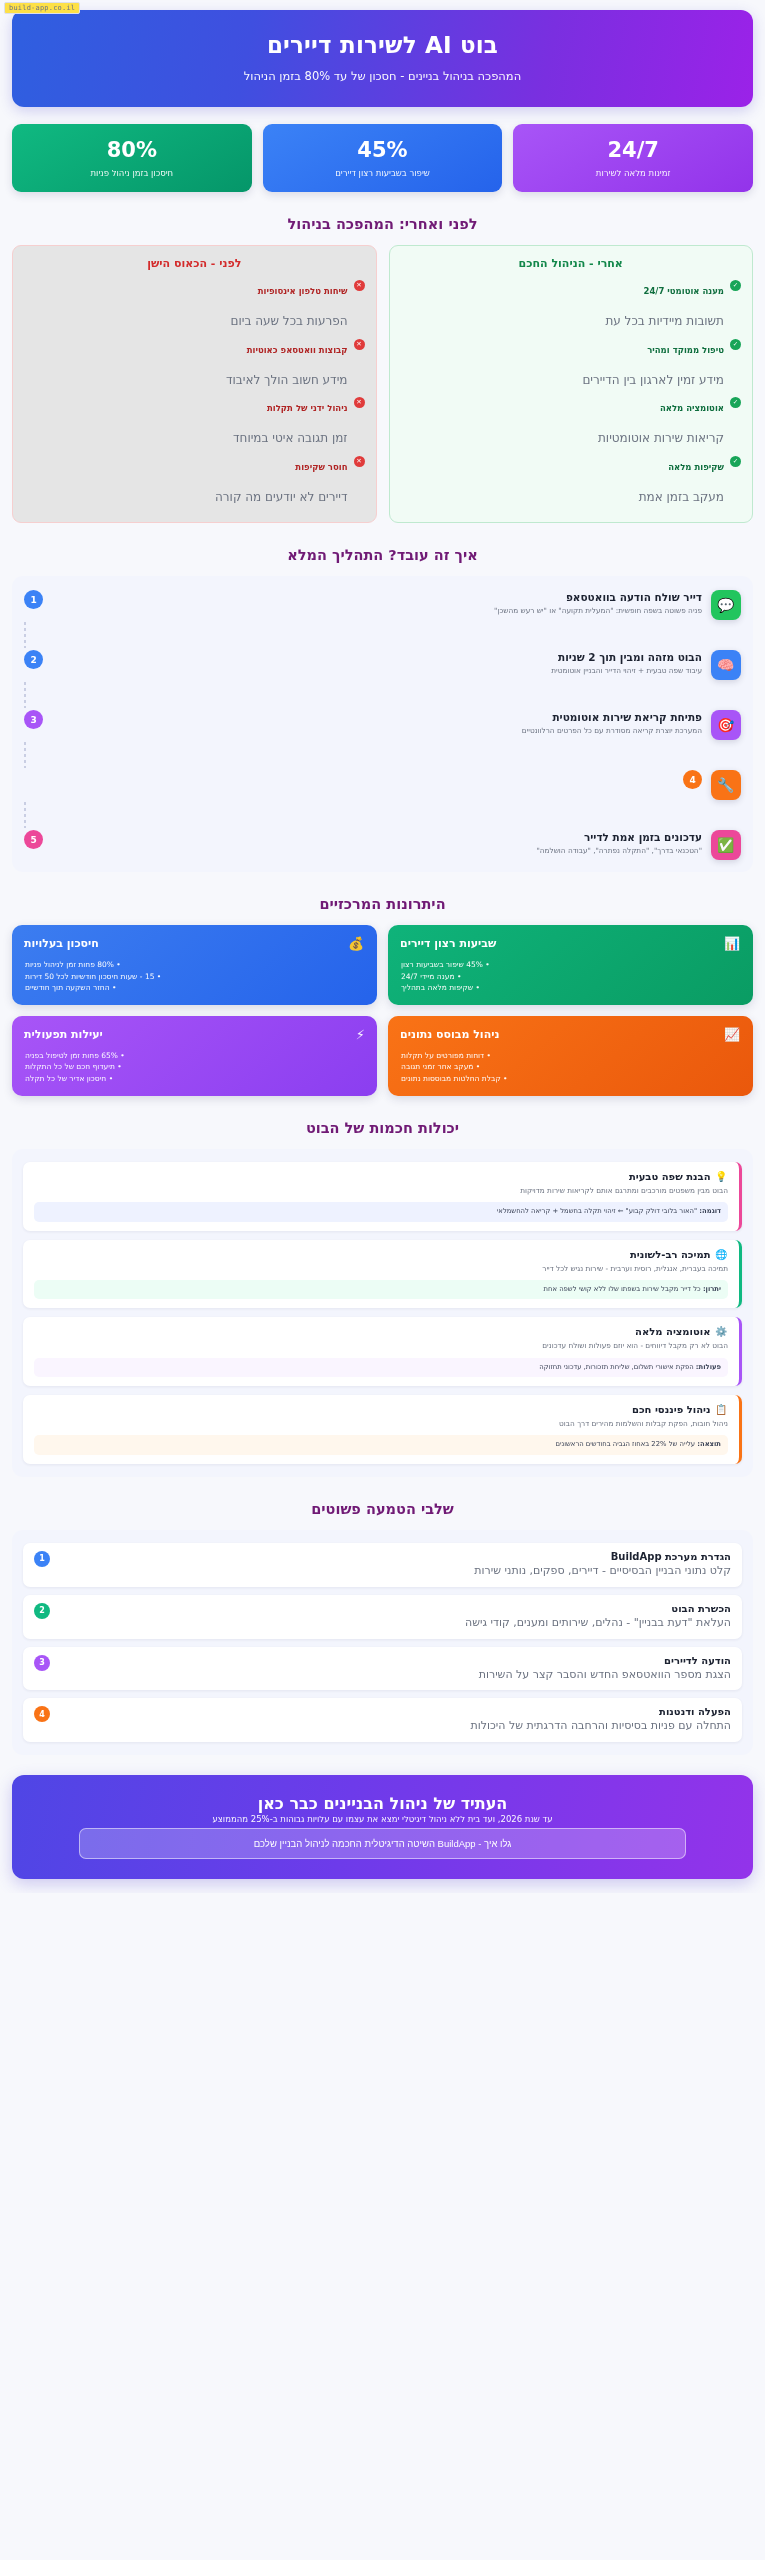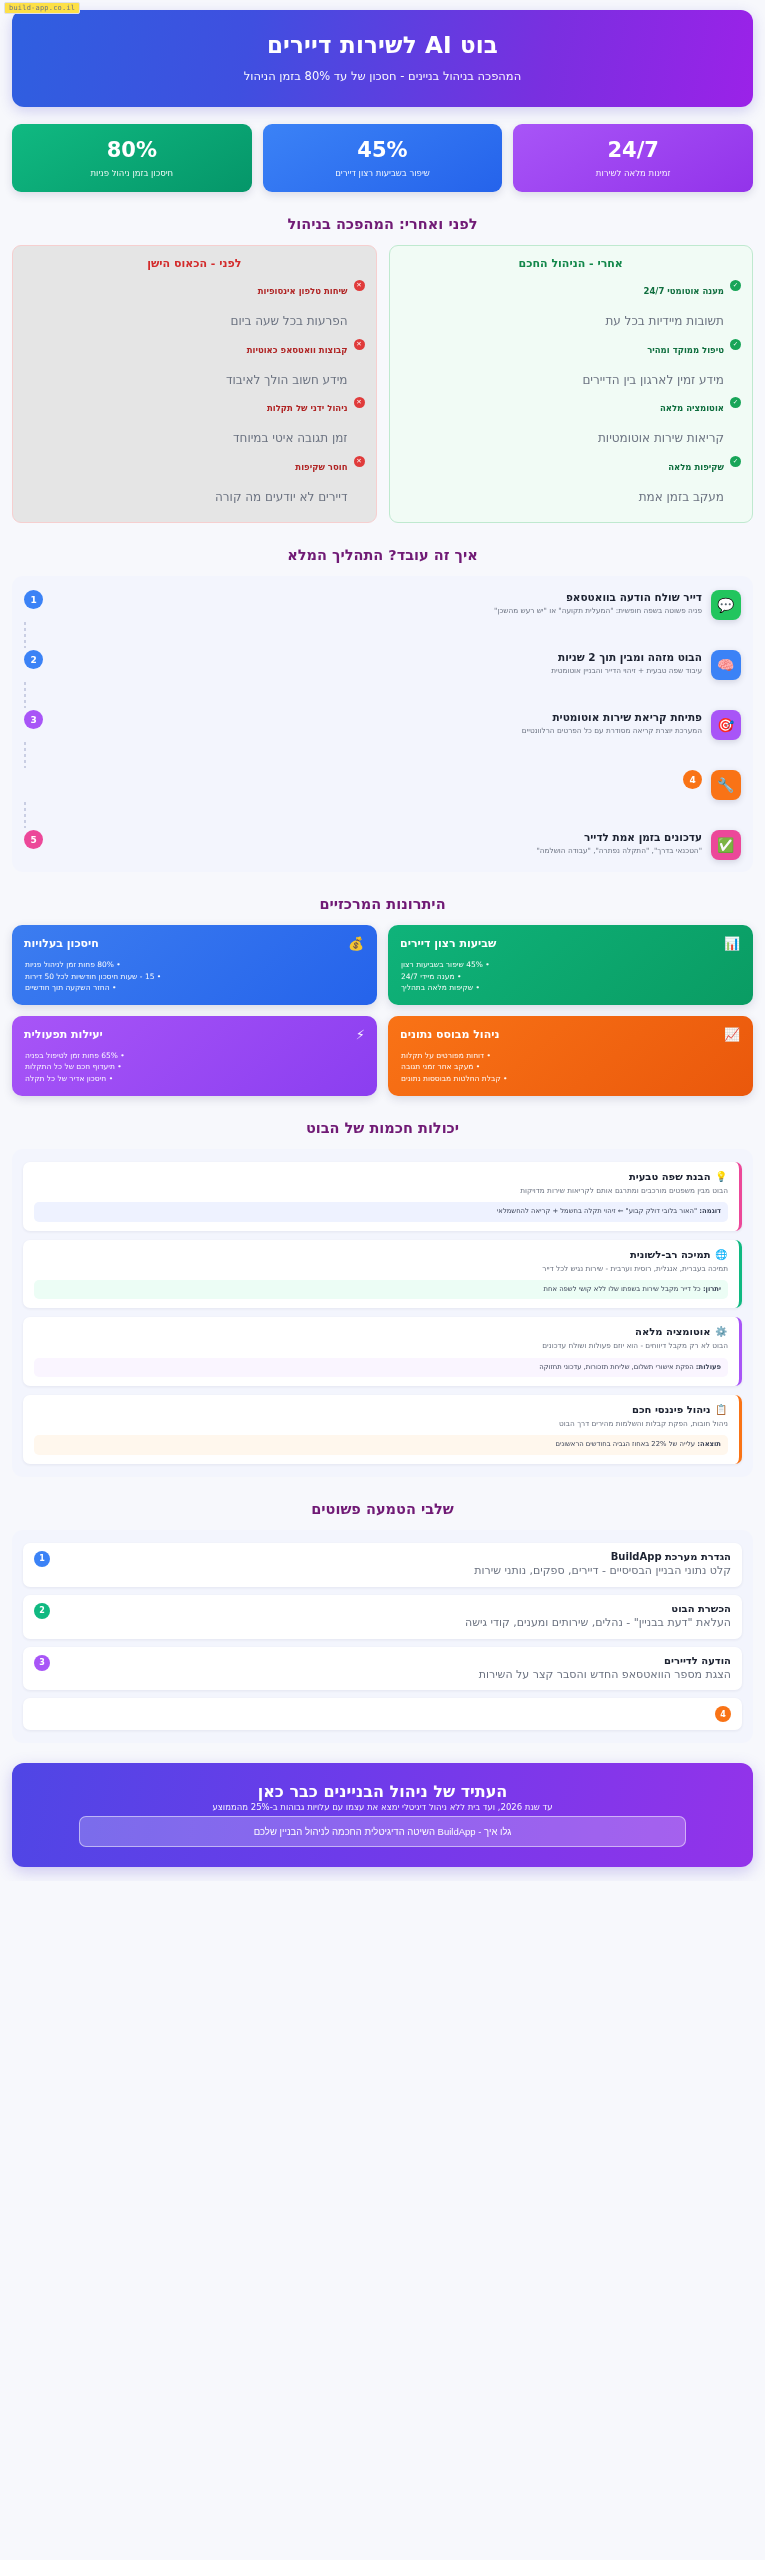--- a/index.html
+++ b/index.html
@@ -499,20 +499,24 @@
 
     <div class="onb-row">
       <span class="onb-txt">
         <div class="onb-h">הודעה לדיירים</div>
         <div class="onb-d">הצגת מספר הוואטסאפ החדש והסבר קצר על השירות</div>
       </span>
       <span class="onb-num" style="background:#a855f7">3</span>
     </div>
 
     <div class="onb-row">
+      <span class="onb-txt">
+        <div class="onb-h">הפעלה ודנטנות</div>
+        <div class="onb-d">התחלה עם פניות בסיסיות והרחבה הדרגתית של היכולות</div>
+      </span>
       <span class="onb-num" style="background:#f97316">4</span>
     </div>
 
   </section>
 
   <section class="cta">
     <h2>העתיד של ניהול הבניינים כבר כאן</h2>
     <p>עד שנת 2026, ועד בית ללא ניהול דיגיטלי ימצא את עצמו עם עלויות גבוהות ב-25% מהממוצע</p>
     <button class="cta-btn">גלו איך - BuildApp השיטה הדיגיטלית החכמה לניהול הבניין שלכם</button>
   </section>

